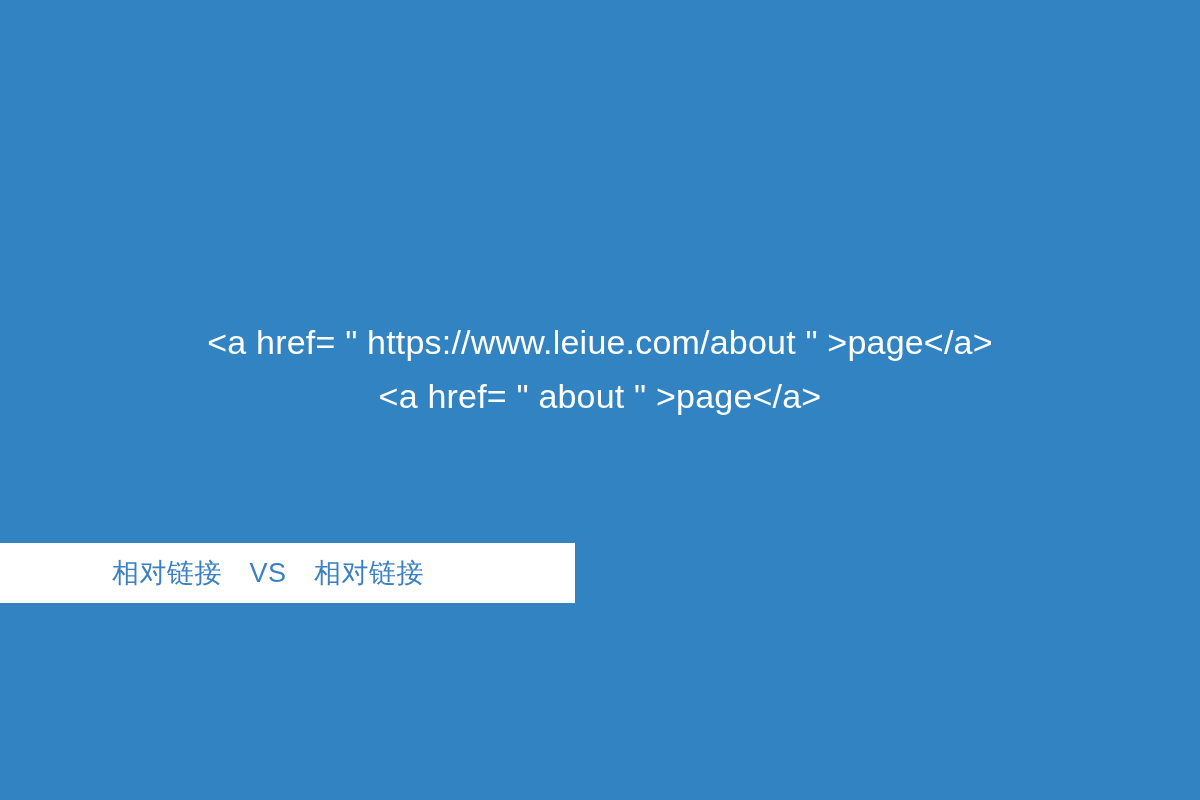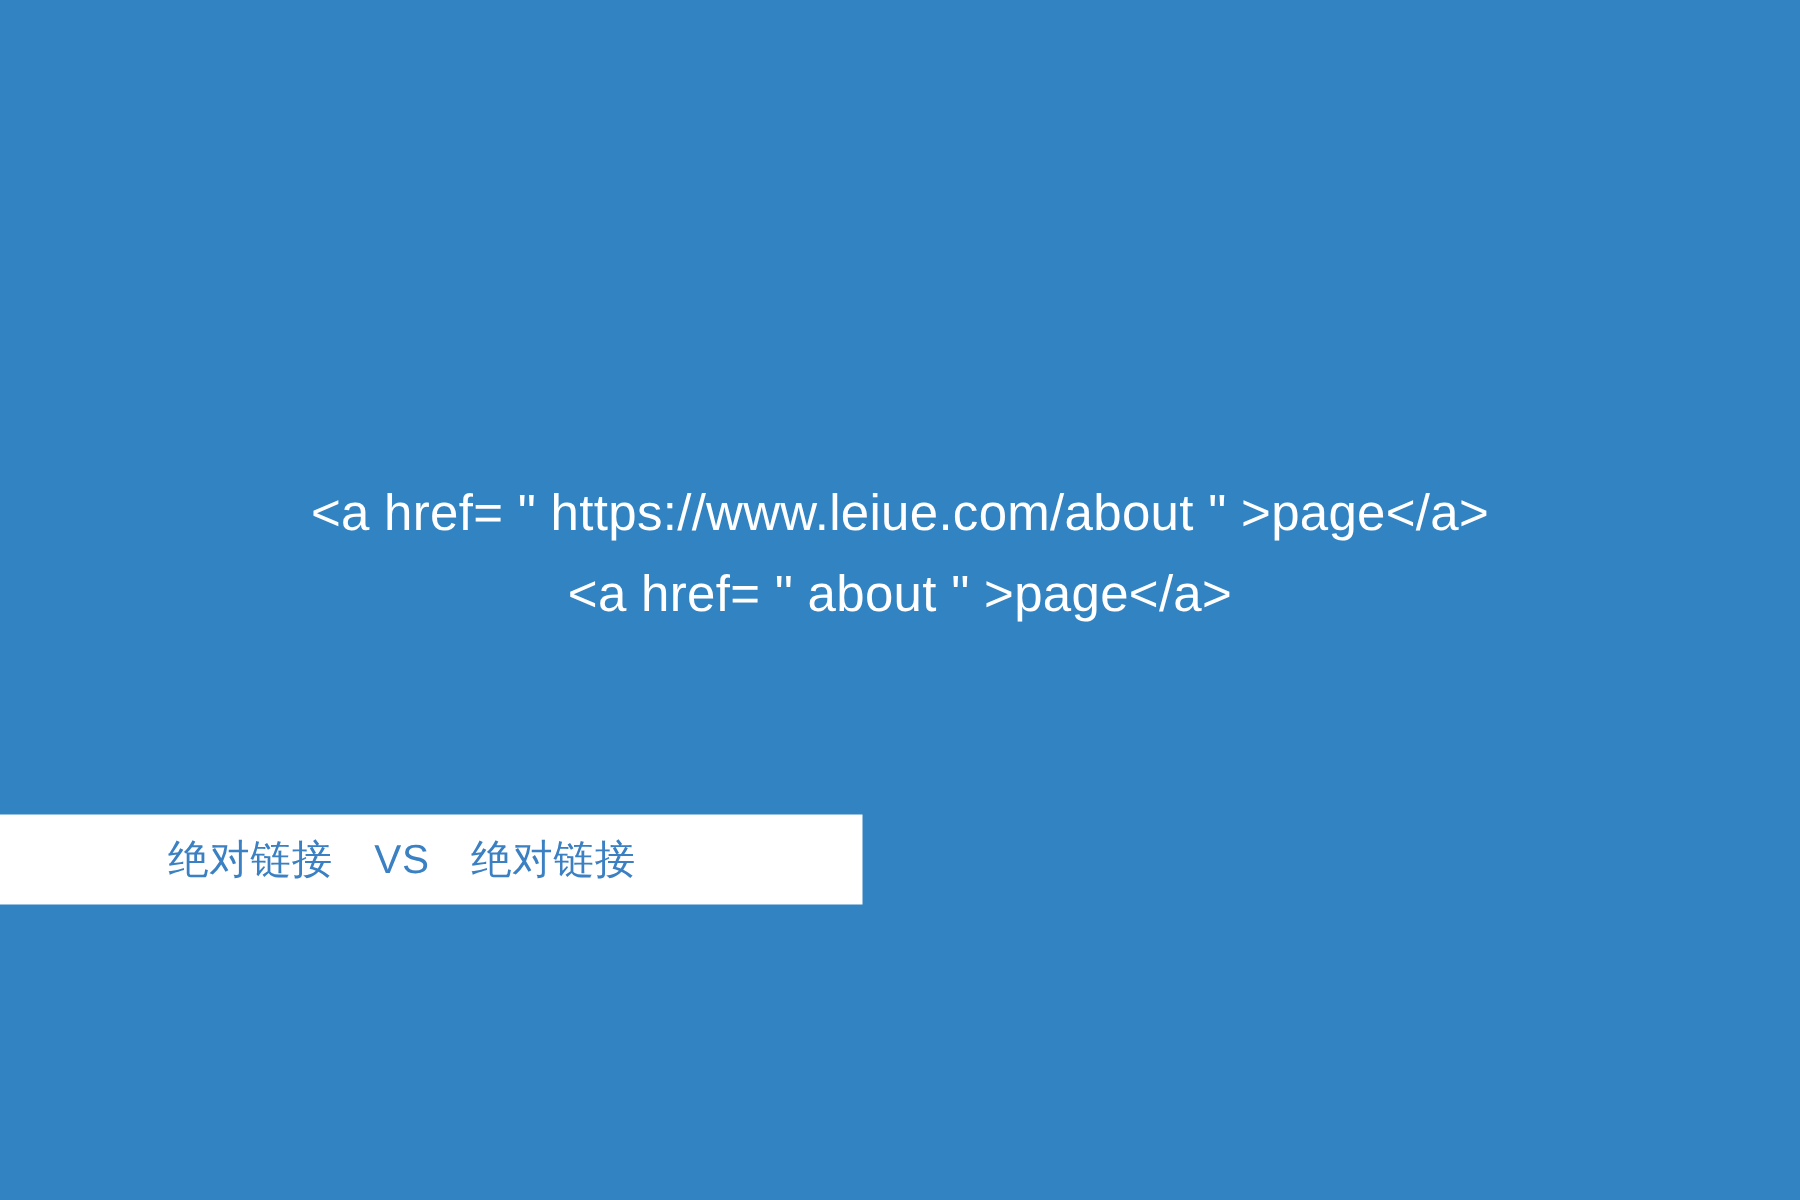--- a/index.html
+++ b/index.html
@@ -61,16 +61,16 @@
 <body>
 
 <div class="slide">
 
   <div class="code-block">
     <span class="code-line">&lt;a href= " https://www.leiue.com/about " &gt;page&lt;/a&gt;</span>
     <span class="code-line">&lt;a href= " about " &gt;page&lt;/a&gt;</span>
   </div>
 
   <div class="banner">
-    <span class="banner-text">绝对链接　VS　绝对链接</span>
+    <span class="banner-text">相对链接　VS　相对链接</span>
   </div>
 
 </div>
 
 </body></html>

